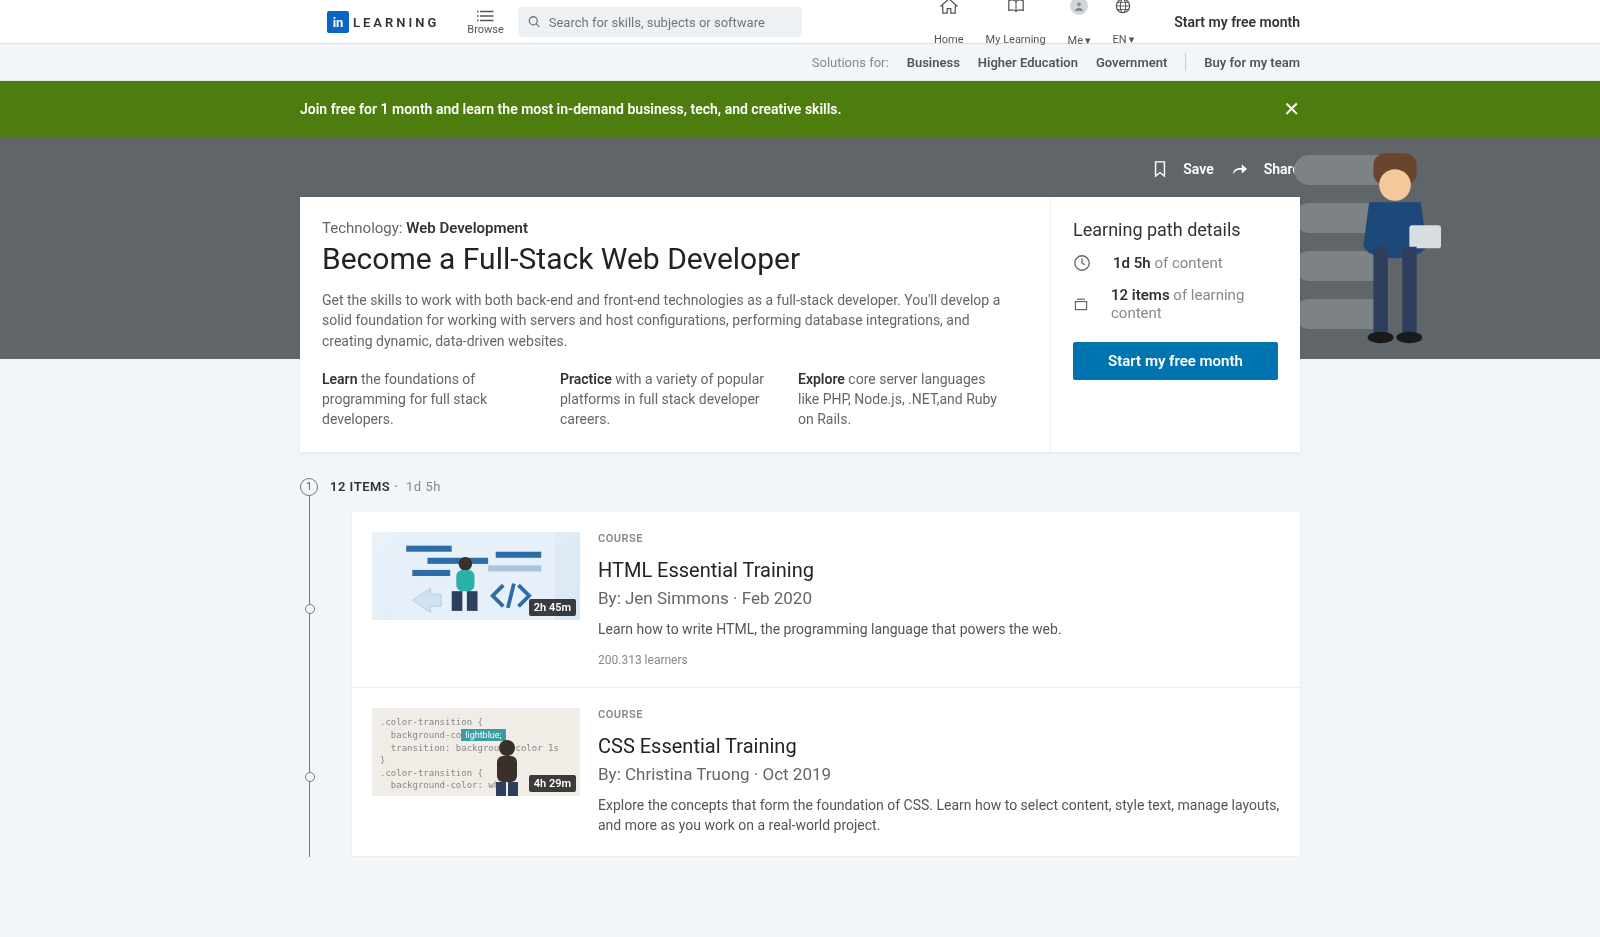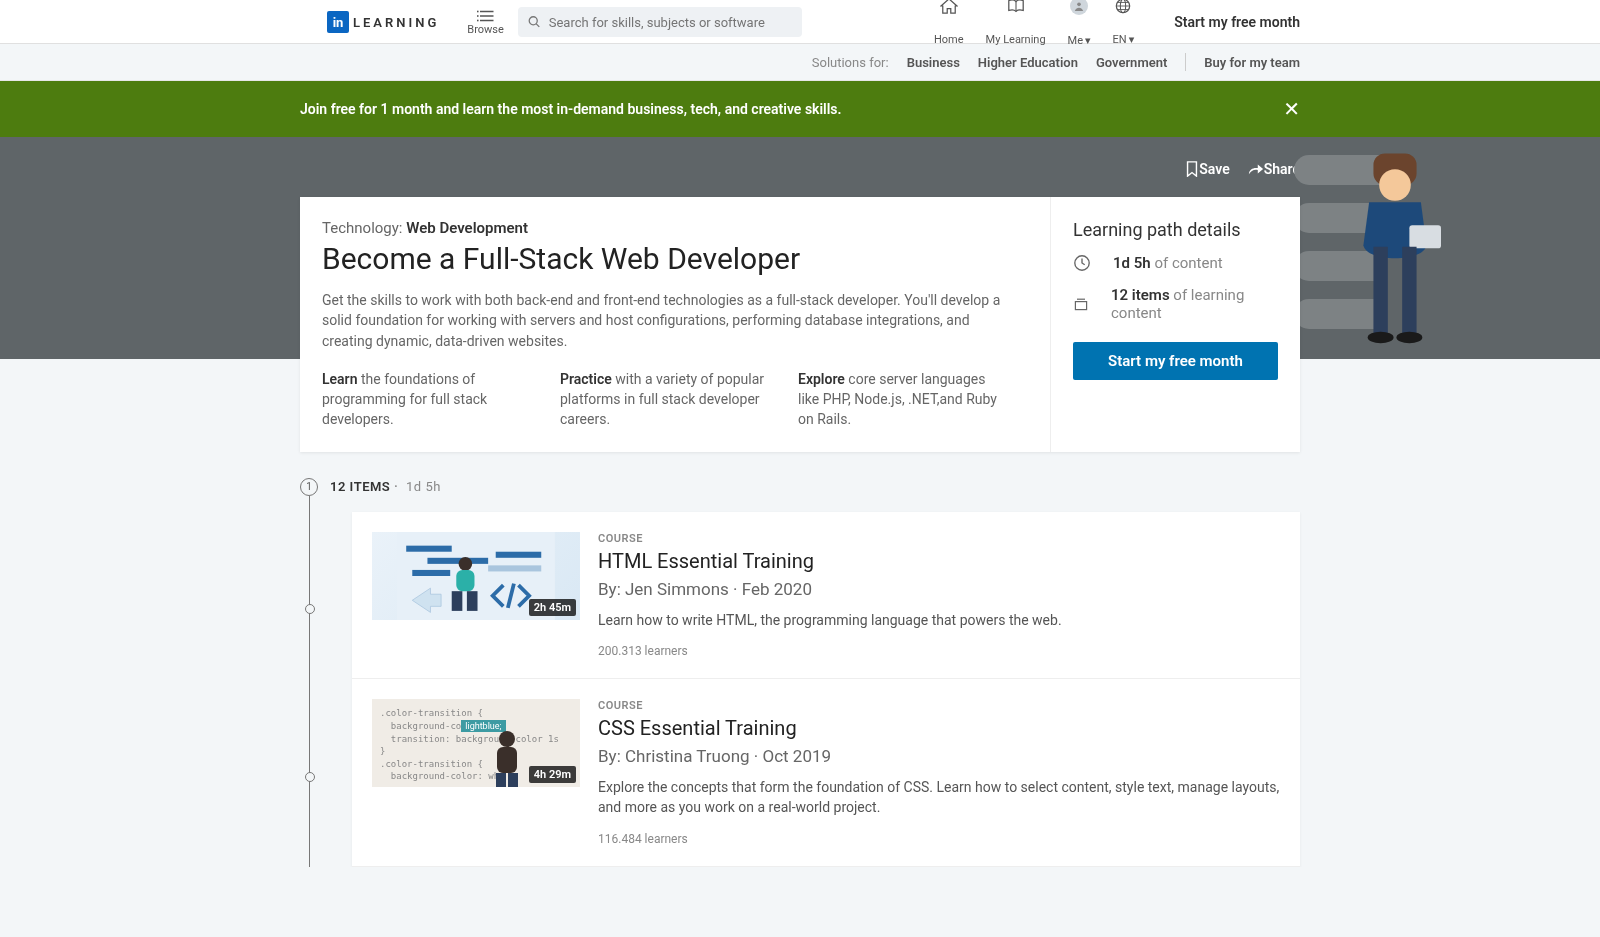--- a/index.html
+++ b/index.html
@@ -34,21 +34,21 @@
 
 .banner { background: #4d7c0f; color: #fff; }
 .banner-inner { width: 1000px; margin: 0 auto; display: flex; align-items: center; height: 56px; }
 .banner-text { font-size: 14px; font-weight: 600; }
 .banner-close { margin-left: auto; cursor: pointer; font-size: 20px; }
 
 
 .hero { background: #5f6568; height: 222px; position: relative; }
 .hero-inner { width: 1000px; margin: 0 auto; position: relative; height: 222px; }
 .hero-actions { position: absolute; right: 0; top: 24px; display: flex; gap: 18px; color: #fff; font-size: 14px; font-weight: 600; }
-.hero-actions .act { display: flex; align-items: center; gap: 0; cursor: pointer; }
+.hero-actions .act { display: flex; align-items: center; gap: 16px; cursor: pointer; }
 .hero-illus { position: absolute; right: -170px; bottom: -10px; width: 150px; height: 230px; }
 .hero-bars { position: absolute; right: -80px; top: 18px; display: flex; flex-direction: column; gap: 18px; }
 .hero-bar { width: 86px; height: 30px; background: #7d8284; border-radius: 16px 0 0 16px; }
 
 
 .card { background: #fff; width: 1000px; margin: -162px auto 12px auto; box-shadow: 0 1px 3px rgba(0,0,0,0.08); position: relative; display: flex; }
 .card-main { padding: 22px; flex: 1; }
 .breadcrumb { font-size: 15px; color: #666; }
 .breadcrumb b { color: #333; font-weight: 600; }
 .title { font-size: 30px; font-weight: 400; color: #222; margin-top: 4px; }
@@ -72,21 +72,21 @@
 .vline { position: absolute; left: 9px; top: 18px; width: 1px; background: #777; height: 400px; }
 .node { width: 10px; height: 10px; border: 1px solid #777; border-radius: 50%; background: #f3f6f8; position: absolute; left: 5px; }
 .node1 { top: 126px; }
 .node2 { top: 294px; }
 .items-card { background: #fff; margin-left: 52px; margin-top: 16px; box-shadow: 0 1px 3px rgba(0,0,0,0.06); }
 .item { display: flex; padding: 20px; border-bottom: 1px solid #eee; gap: 18px; }
 .thumb { width: 208px; height: 88px; background: #d9e6ef; position: relative; overflow: hidden; }
 .thumb .dur-badge { position: absolute; right: 4px; bottom: 4px; background: rgba(0,0,0,0.75); color: #fff; font-size: 11px; font-weight: 600; padding: 2px 5px; border-radius: 2px; }
 .item-body { flex: 1; }
 .item-type { font-size: 11px; font-weight: 600; letter-spacing: 0.5px; color: #888; }
-.item-title { font-size: 20px; color: #222; margin-top: 4px; font-weight: 400; }
+.item-title { font-size: 20px; color: #222; margin-top: 13px; font-weight: 400; }
 .item-meta { font-size: 17px; color: #666; margin-top: 6px; }
 .item-desc { font-size: 14px; color: #555; margin-top: 12px; line-height: 1.4; }
 .item-learners { font-size: 12px; color: #888; margin-top: 14px; }
 
 
 .thumb1 { background: linear-gradient(135deg,#eaf2f9,#d9e8f4); display:flex; align-items:center; justify-content:center;}
 .thumb1 svg { width: 100%; height: 100%; }
 .thumb2 { background: #f0ece6; display:flex; align-items:center; justify-content:center;}
 .thumb2 .css-text { font-size: 56px; font-weight: 700; color: #2c6ca8; letter-spacing:-2px; position:absolute; bottom:4px; left:8px;}
 .thumb2 .code { position:absolute; top:8px; left:8px; font-size:9px; color:#888; font-family:monospace; line-height:1.4;}
@@ -308,17 +308,16 @@
       </div>
       <div class="item-body">
         <div class="item-type">COURSE</div>
         <h2 class="item-title">CSS Essential Training</h2>
         <div class="item-meta">
           <span>By: Christina Truong</span>
           <span> · </span>
           <span>Oct 2019</span>
         </div>
         <p class="item-desc">Explore the concepts that form the foundation of CSS. Learn how to select content, style text, manage layouts, and more as you work on a real-world project.</p>
-        <div class="item-learners">116.484 learners</div>
       </div>
     </div>
   </div>
 </div>
 
 </body></html>

